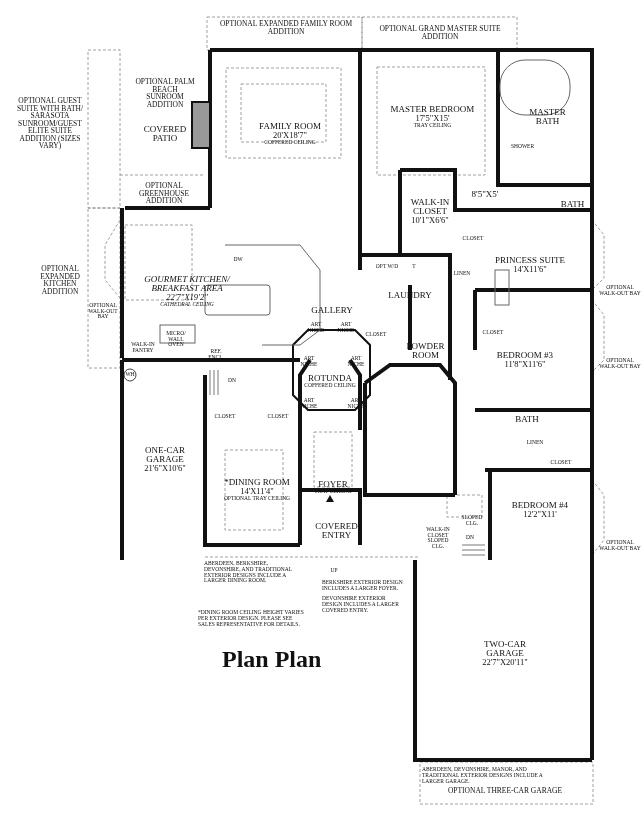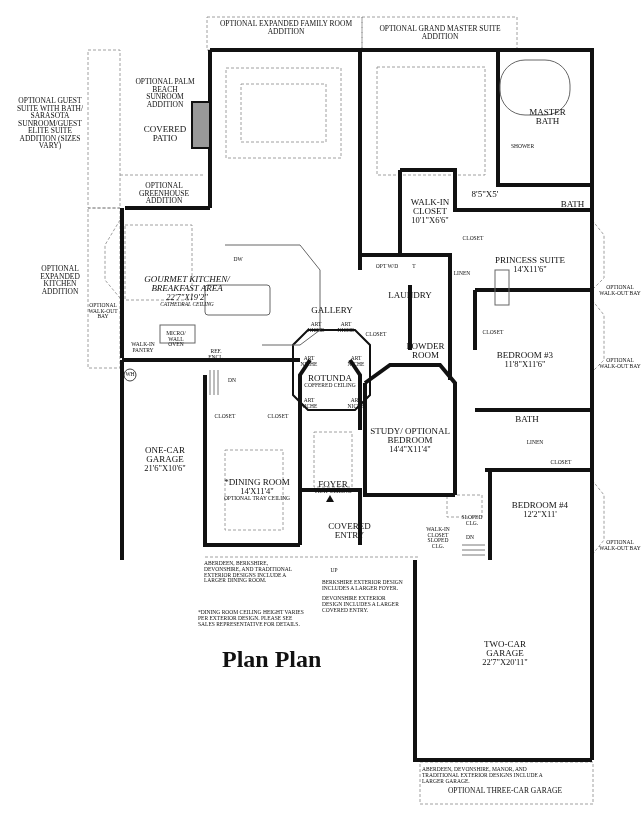--- a/index.html
+++ b/index.html
@@ -98,20 +98,22 @@
 <div class="lbl opt" style="left:12px;top:97px;width:76px;">OPTIONAL GUEST SUITE WITH BATH/ SARASOTA SUNROOM/GUEST ELITE SUITE ADDITION (SIZES VARY)</div>
 <div class="lbl opt" style="left:135px;top:78px;width:60px;">OPTIONAL PALM BEACH SUNROOM ADDITION</div>
 <div class="lbl opt" style="left:133px;top:182px;width:62px;">OPTIONAL GREENHOUSE ADDITION</div>
 <div class="lbl opt" style="left:30px;top:265px;width:60px;">OPTIONAL EXPANDED KITCHEN ADDITION</div>
 <div class="lbl tiny" style="left:85px;top:303px;width:36px;">OPTIONAL WALK-OUT BAY</div>
 <div class="lbl tiny" style="left:598px;top:285px;width:44px;">OPTIONAL WALK-OUT BAY</div>
 <div class="lbl tiny" style="left:598px;top:358px;width:44px;">OPTIONAL WALK-OUT BAY</div>
 <div class="lbl tiny" style="left:598px;top:540px;width:44px;">OPTIONAL WALK-OUT BAY</div>
 <div class="lbl opt" style="left:425px;top:787px;width:160px;">OPTIONAL THREE-CAR GARAGE</div>
 
+<div class="lbl room" style="left:240px;top:122px;width:100px;"><span>FAMILY ROOM</span><span class="dim">20'X18'7"</span><span class="sub">COFFERED CEILING</span></div>
+<div class="lbl room" style="left:380px;top:105px;width:105px;"><span>MASTER BEDROOM</span><span class="dim">17'5"X15'</span><span class="sub">TRAY CEILING</span></div>
 <div class="lbl room" style="left:520px;top:108px;width:55px;white-space:normal;">MASTER BATH</div>
 <div class="lbl tiny" style="left:505px;top:144px;width:35px;">SHOWER</div>
 <div class="lbl room" style="left:140px;top:125px;width:50px;white-space:normal;">COVERED PATIO</div>
 <div class="lbl room" style="left:400px;top:198px;width:60px;white-space:normal;"><span>WALK-IN CLOSET</span><span class="dim">10'1"X6'6"</span></div>
 <div class="lbl room" style="left:465px;top:190px;width:40px;">8'5"X5'</div>
 <div class="lbl tiny" style="left:500px;top:183px;width:22px;">LINEN</div>
 <div class="lbl room" style="left:555px;top:200px;width:35px;">BATH</div>
 <div class="lbl tiny" style="left:458px;top:236px;width:30px;">CLOSET</div>
 <div class="lbl room" style="left:142px;top:275px;width:90px;white-space:normal;font-style:italic;"><span>GOURMET KITCHEN/ BREAKFAST AREA</span><span class="dim">22'7"X19'2"</span><span class="sub">CATHEDRAL CEILING</span></div>
 <div class="lbl tiny" style="left:231px;top:257px;width:14px;">DW</div>
@@ -138,23 +140,22 @@
 <div class="lbl room" style="left:485px;top:351px;width:80px;"><span>BEDROOM #3</span><span class="dim">11'8"X11'6"</span></div>
 <div class="lbl tiny" style="left:478px;top:330px;width:30px;">CLOSET</div>
 <div class="lbl room" style="left:512px;top:415px;width:30px;">BATH</div>
 <div class="lbl tiny" style="left:524px;top:440px;width:22px;">LINEN</div>
 <div class="lbl tiny" style="left:547px;top:460px;width:28px;">CLOSET</div>
 <div class="lbl tiny" style="left:210px;top:414px;width:30px;">CLOSET</div>
 <div class="lbl tiny" style="left:263px;top:414px;width:30px;">CLOSET</div>
 <div class="lbl room" style="left:135px;top:446px;width:60px;white-space:normal;"><span>ONE-CAR GARAGE</span><span class="dim">21'6"X10'6"</span></div>
 <div class="lbl room" style="left:222px;top:478px;width:70px;"><span>*DINING ROOM</span><span class="dim">14'X11'4"</span><span class="sub">OPTIONAL TRAY CEILING</span></div>
 <div class="lbl room" style="left:308px;top:456px;width:50px;margin-top:24px;"><span>FOYER</span><span class="sub">TRAY CEILING</span></div>
-<div class="lbl room" style="left:370px;top:427px;width:80px;white-space:normal;"><span>STUDY/ OPTIONAL BEDROOM</span><span class="dim">14'4"X11'4"</span></div>
 <div class="lbl room" style="left:500px;top:501px;width:80px;"><span>BEDROOM #4</span><span class="dim">12'2"X11'</span></div>
-<div class="lbl room" style="left:322px;top:522px;width:55px;white-space:normal;text-align:center;">COVERED ENTRY</div>
+<div class="lbl room" style="left:309px;top:522px;width:55px;white-space:normal;text-align:center;">COVERED ENTRY</div>
 <div class="lbl tiny" style="left:423px;top:527px;width:30px;white-space:normal;">WALK-IN CLOSET SLOPED CLG.</div>
 <div class="lbl tiny" style="left:457px;top:515px;width:30px;white-space:normal;">SLOPED CLG.</div>
 <div class="lbl tiny" style="left:463px;top:535px;width:14px;">DN</div>
 <div class="lbl tiny" style="left:327px;top:568px;width:14px;">UP</div>
 <div class="lbl room" style="left:470px;top:640px;width:70px;white-space:normal;"><span>TWO-CAR GARAGE</span><span class="dim">22'7"X20'11"</span></div>
 
 <div class="note" style="left:204px;top:561px;width:100px;">ABERDEEN, BERKSHIRE, DEVONSHIRE, AND TRADITIONAL EXTERIOR DESIGNS INCLUDE A LARGER DINING ROOM.</div>
 <div class="note" style="left:322px;top:580px;width:90px;">BERKSHIRE EXTERIOR DESIGN INCLUDES A LARGER FOYER.</div>
 <div class="note" style="left:322px;top:596px;width:85px;">DEVONSHIRE EXTERIOR DESIGN INCLUDES A LARGER COVERED ENTRY.</div>
 <div class="note" style="left:198px;top:610px;width:110px;">*DINING ROOM CEILING HEIGHT VARIES PER EXTERIOR DESIGN. PLEASE SEE SALES REPRESENTATIVE FOR DETAILS.</div>

